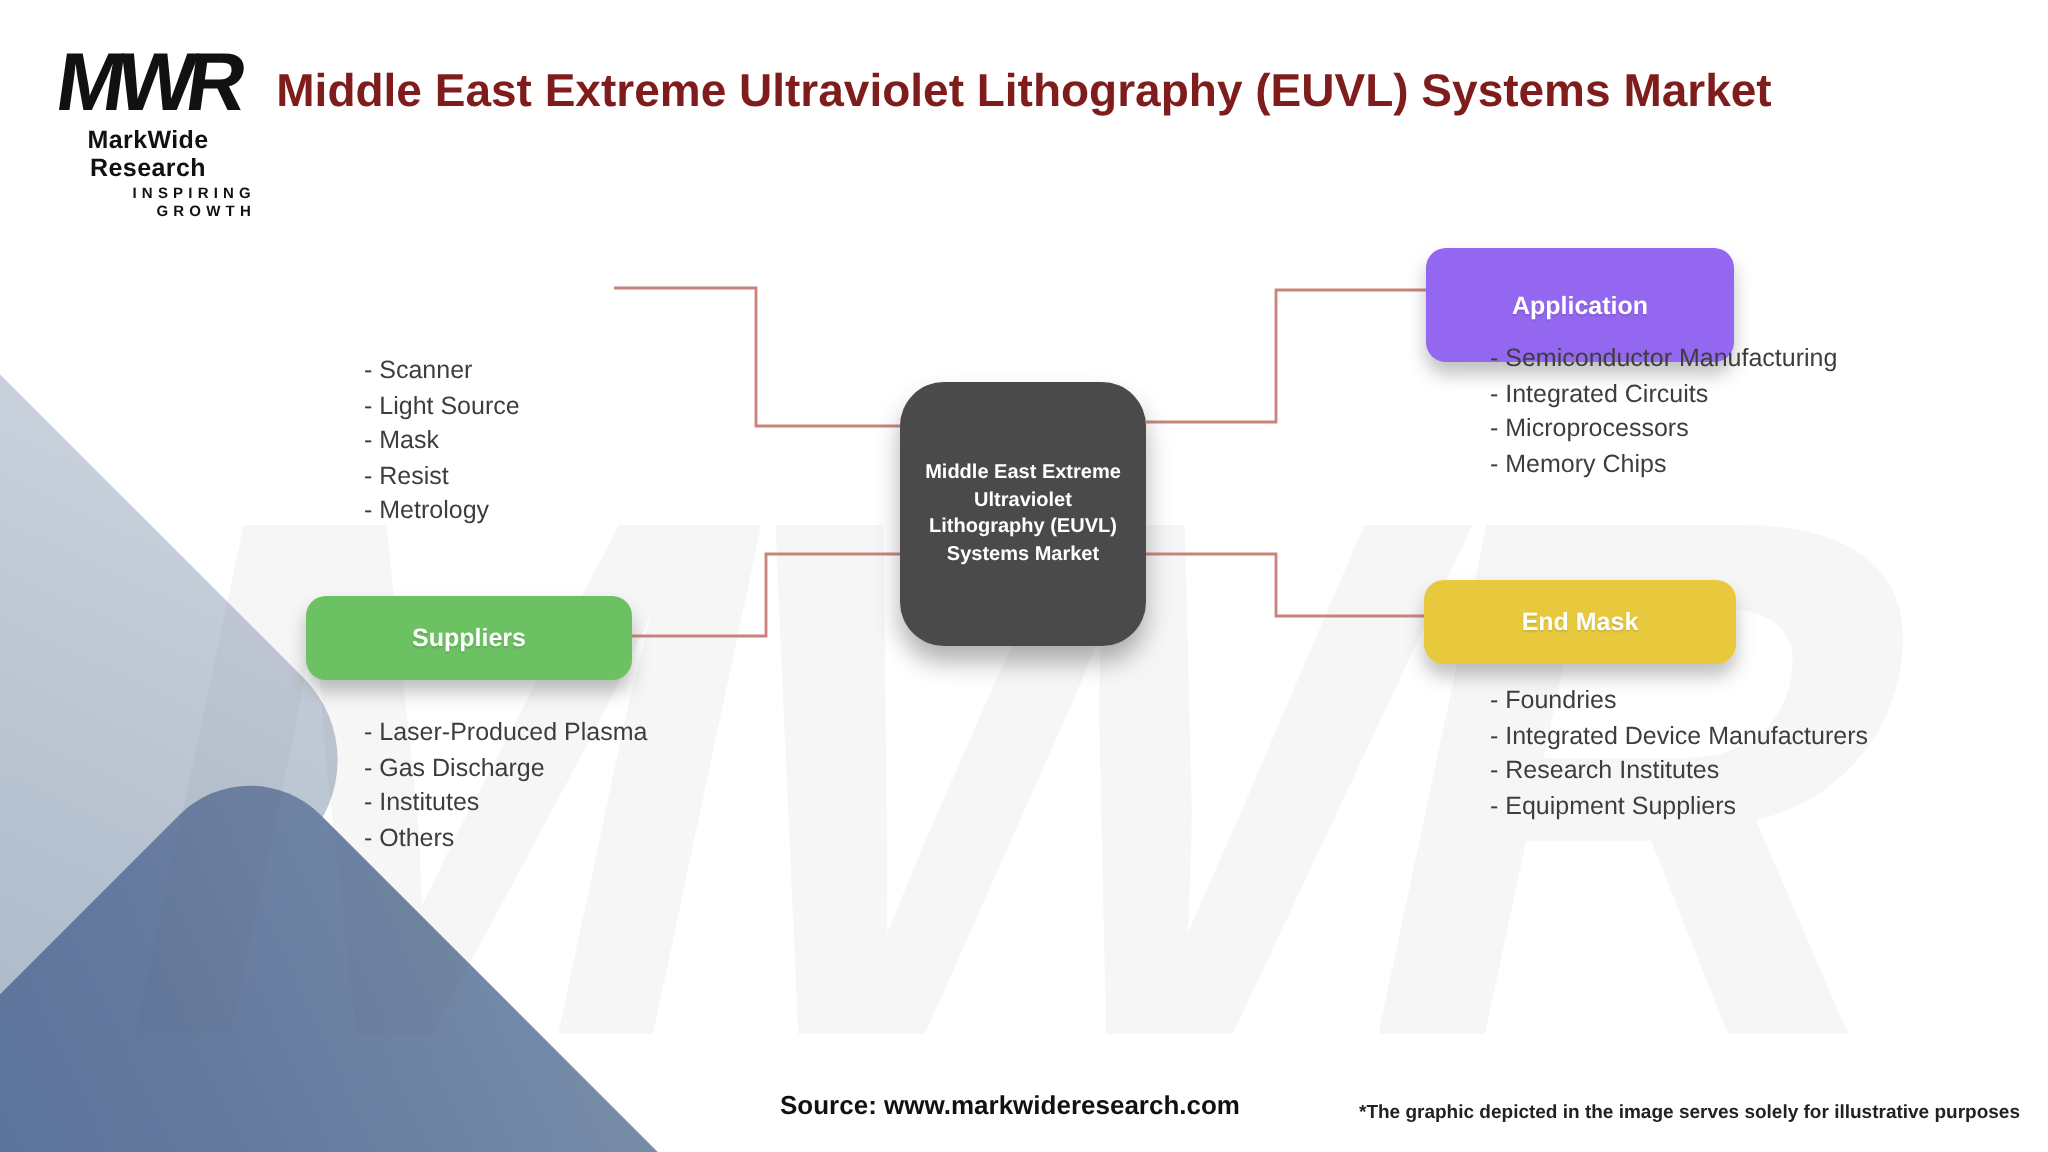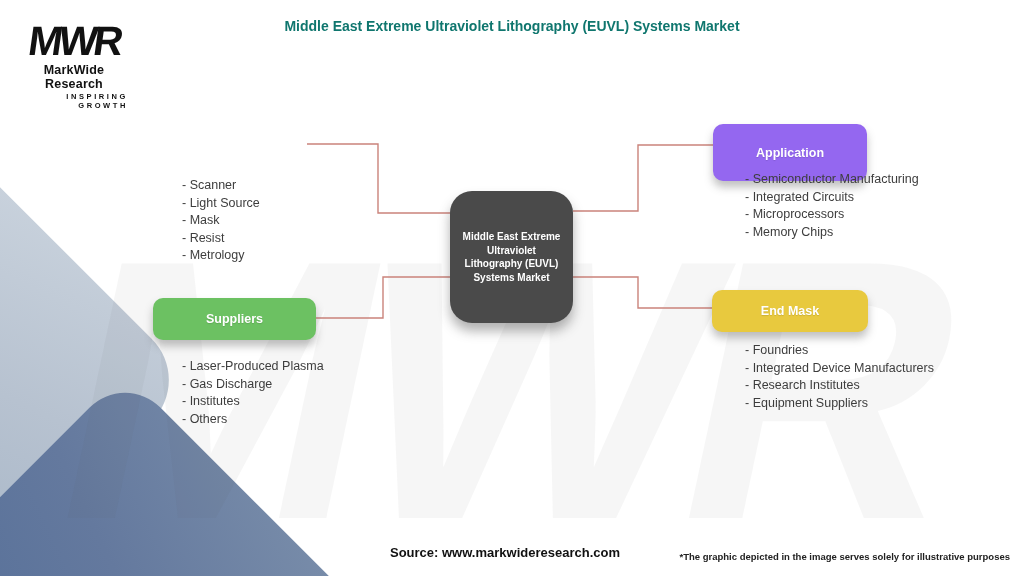--- a/index.html
+++ b/index.html
@@ -24,22 +24,22 @@
     transform:skewX(-12deg);
     color:rgba(90,90,90,0.055);
     line-height:520px;white-space:nowrap;user-select:none;
   }
   
   .logo{position:absolute;left:20px;top:20px;width:108px;text-align:center;color:#111;}
   .logo-mark{font-size:41px;font-weight:900;letter-spacing:-4px;line-height:42px;transform:skewX(-8deg);}
   .logo-name{font-size:12.5px;font-weight:800;letter-spacing:0.2px;margin-top:1px;}
   .logo-tagline{font-size:7.5px;font-weight:700;letter-spacing:2.6px;margin-top:1px;text-align:right;}
   .page-title{
-    position:absolute;left:0;right:0;top:18px;text-align:center;
-    font-size:14px;font-weight:800;color:#0f766e;
+    position:absolute;left:0;right:0;top:32px;text-align:center;
+    font-size:23px;font-weight:800;color:#7f1d1d;
   }
   
   .connectors{position:absolute;left:0;top:0;width:1024px;height:576px;}
   
   .cat-box{
     position:absolute;display:flex;align-items:center;justify-content:center;
     border-radius:10px;color:#ffffff;font-size:12.5px;font-weight:800;
     box-shadow:0 6px 9px rgba(90,90,90,0.38);
     text-shadow:0 1px 1px rgba(0,0,0,0.12);
   }

